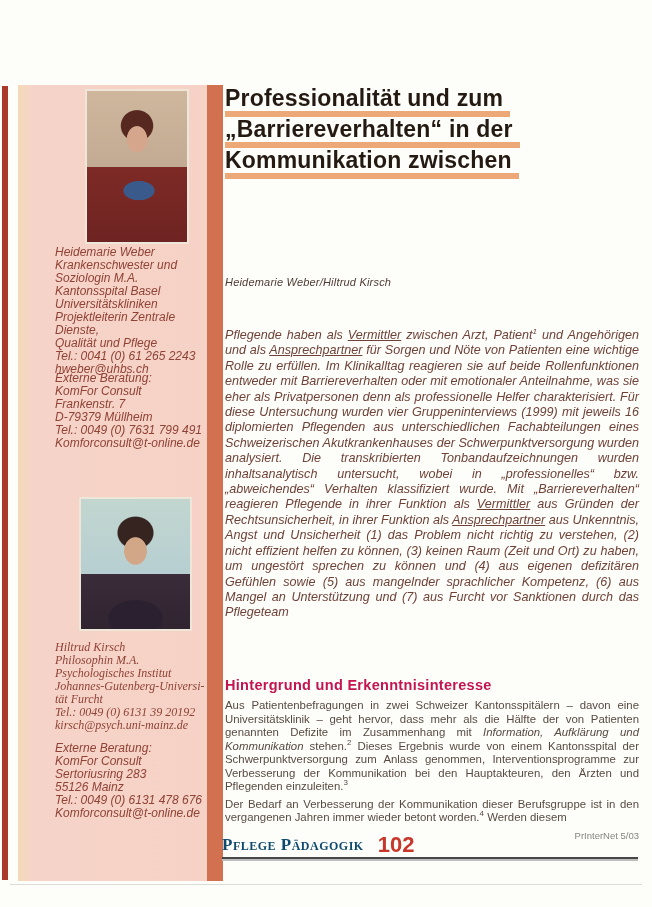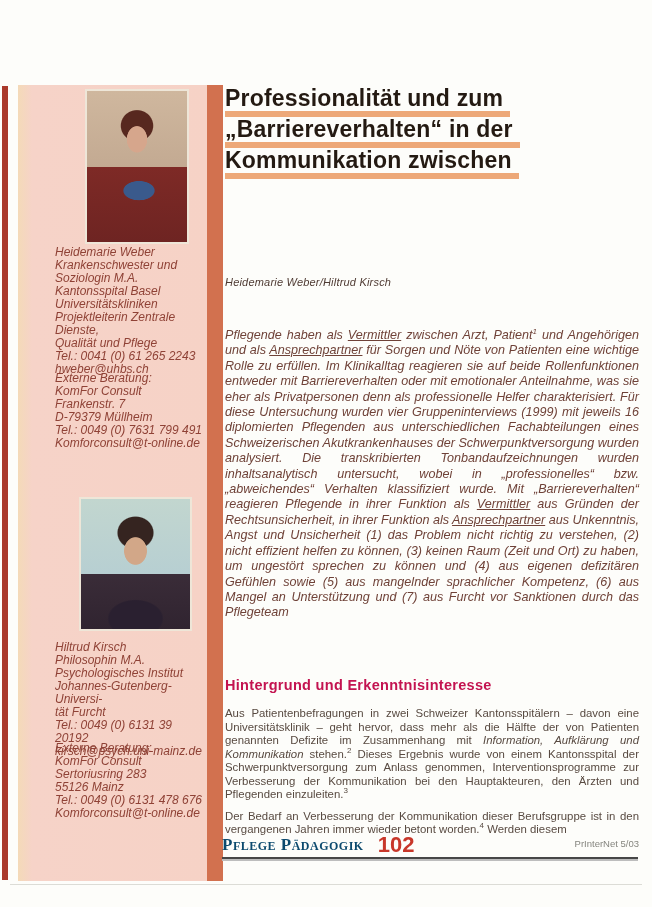--- a/index.html
+++ b/index.html
@@ -33,21 +33,21 @@
       radial-gradient(30px 27px at 50% 26%, #352420 58%, rgba(0,0,0,0) 62%),
       radial-gradient(44px 30px at 50% 92%, #2a2030 60%, rgba(0,0,0,0) 64%),
       linear-gradient(180deg,#c2d6cf 0%,#b7cfd2 58%,#3a2c38 58%,#302430 100%);
   }
 
   
   .side-block{
     position:absolute;left:55px;width:152px;
     font-size:12px;line-height:13px;font-style:italic;color:#8f4236;
   }
-  .sb1a{top:246px;} .sb1b{top:372px;} .sb2a{top:641px;} .sb2b{top:742px;}
+  .sb1a{top:246px;} .sb1b{top:372px;} .sb2a{top:641px;font-family:Liberation Serif, serif;} .sb2b{top:742px;}
 
   
   .title-wrap{position:absolute;left:225px;top:86px;width:420px;}
   .title-line{height:31px;}
   .title-line span{
     display:inline-block;font-size:23px;font-weight:700;letter-spacing:0.2px;
     color:#241a12;line-height:24px;border-bottom:6px solid #eda878;padding:0 7px 1px 0;
   }
   .byline{
     position:absolute;left:225px;top:276px;width:413px;
@@ -62,36 +62,36 @@
   .seg-i{font-style:italic;}
   sup{font-size:8px;line-height:0;}
   .section-heading{
     position:absolute;left:225px;top:677px;width:414px;
     font-size:14.5px;font-weight:700;color:#c31350;letter-spacing:0.3px;
   }
   .body-text{
     position:absolute;left:225px;top:699px;width:414px;
     font-size:11.4px;line-height:13.5px;color:#584a41;text-align:justify;
   }
-  .body-text p{margin:8px 0 4px 0;}
+  .body-text p{margin:0 0 4px 0;}
 
   
   .footer{
     position:absolute;left:222px;top:830px;width:417px;height:26px;
     display:flex;align-items:flex-end;
   }
   .footer-section{
     font-family:"Liberation Serif",serif;font-variant:small-caps;font-weight:700;
     font-size:17px;line-height:22px;color:#0c4a6e;letter-spacing:0.5px;
   }
   .footer-page{
     font-size:22px;font-weight:700;color:#c8372a;margin-left:14px;line-height:22px;
   }
   .footer-issue{
-    margin-left:auto;font-size:9.5px;color:#85857f;padding-bottom:7px;
+    margin-left:auto;font-size:9.5px;color:#85857f;padding-bottom:15px;
   }
   .footer-rule{
     position:absolute;left:222px;top:857px;width:416px;height:4px;
     background:linear-gradient(180deg,#474747 0 50%,#bdbdbd 50% 100%);
   }
 </style>
 </head>
 <body>
 
 <div id="page">

